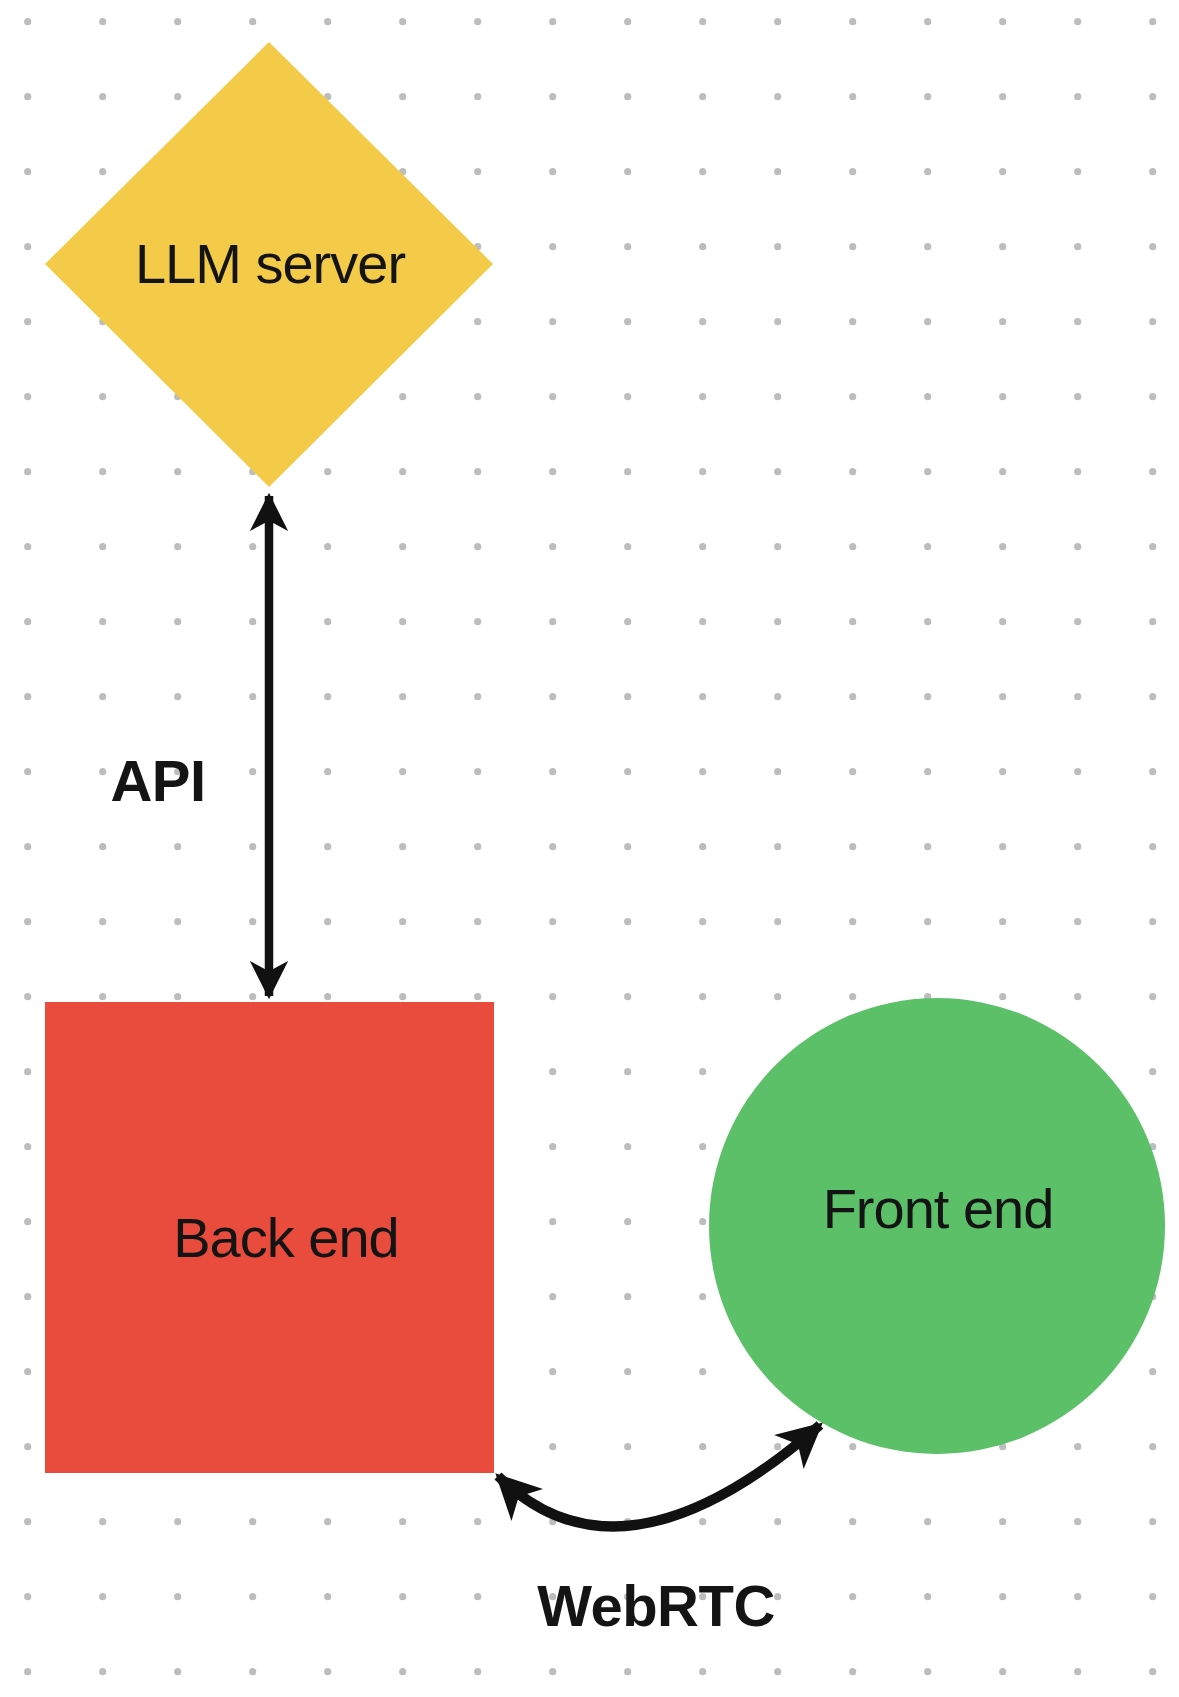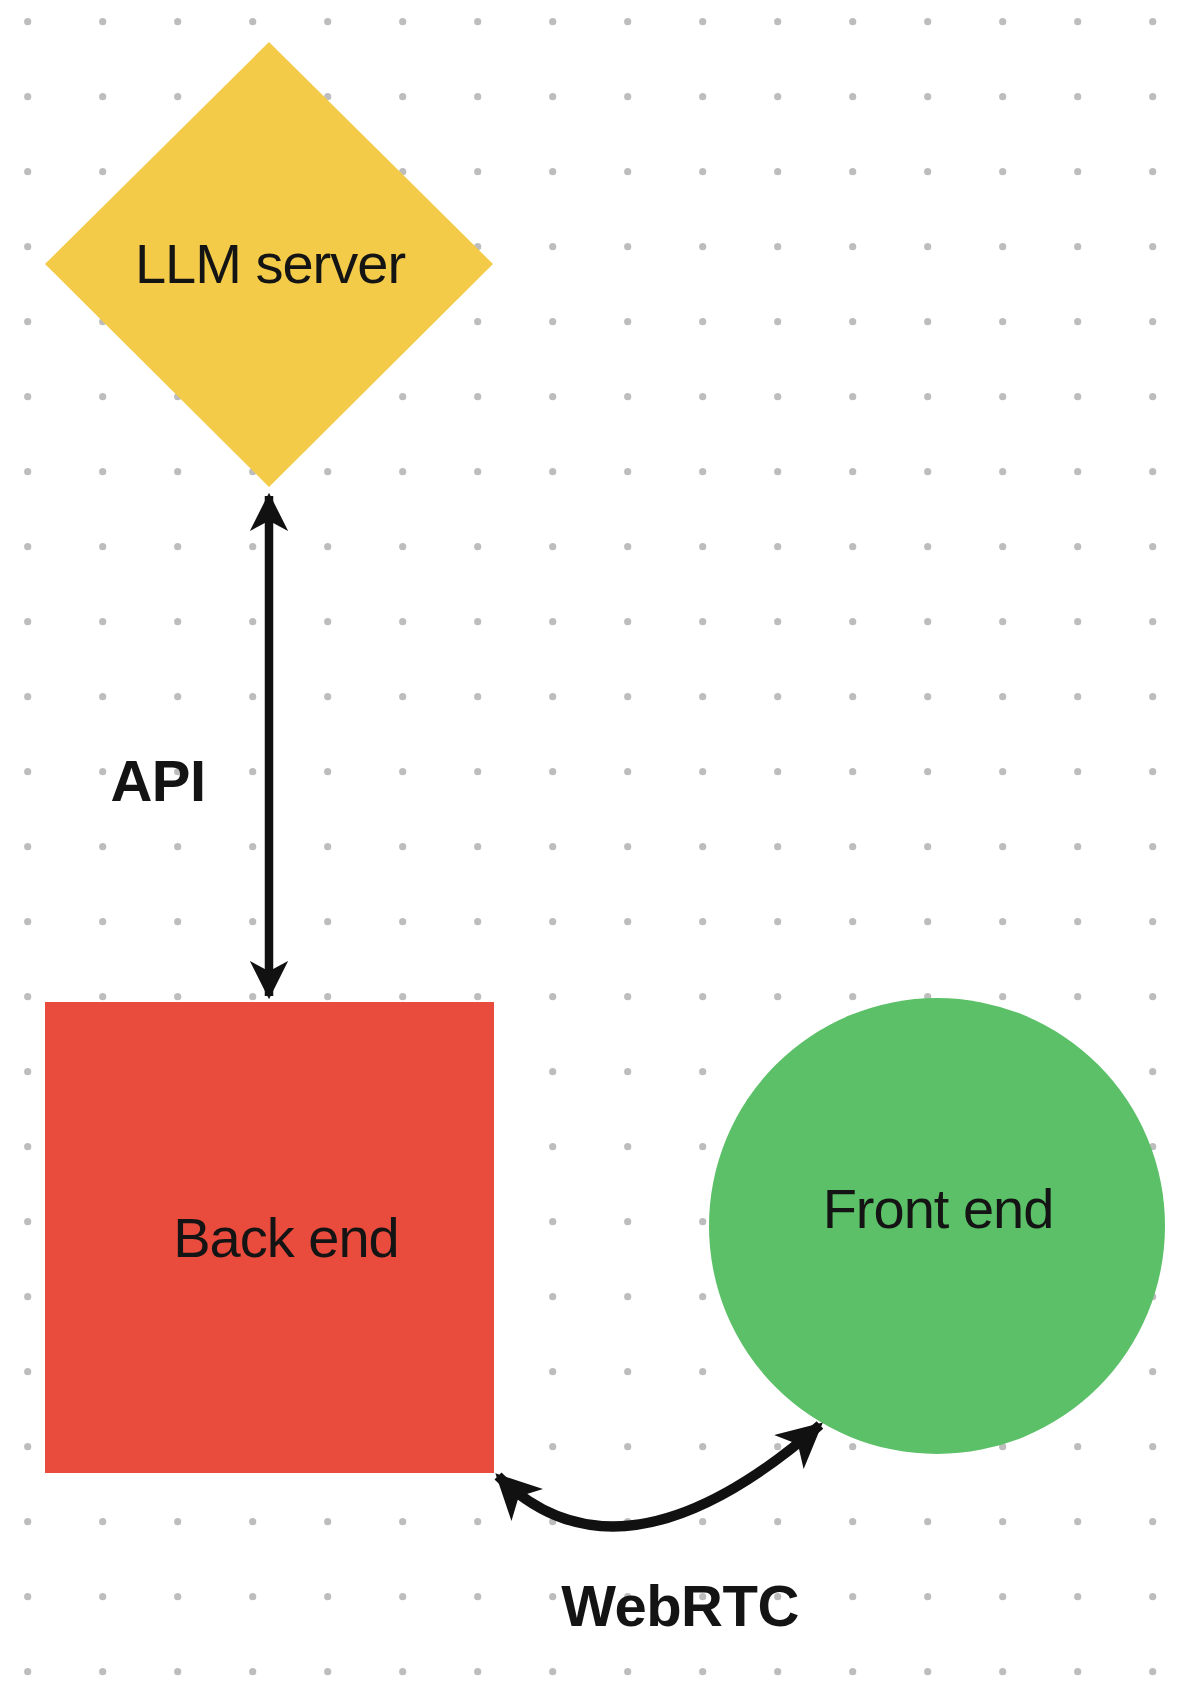--- a/index.html
+++ b/index.html
@@ -66,15 +66,15 @@
   </svg>
 
   <div class="label shape-label" style="left:270px; top:264px;">LLM server</div>
 
   <div class="label shape-label" style="left:286px; top:1238px;">Back end</div>
 
   <div class="label shape-label" style="left:938px; top:1209px;">Front end</div>
 
   <div class="label connector-label" style="left:158px; top:781px;">API</div>
 
-  <div class="label connector-label" style="left:656px; top:1606px;margin-left:24px;">WebRTC</div>
+  <div class="label connector-label" style="left:656px; top:1606px;">WebRTC</div>
 
 </div>
 
 </body></html>

